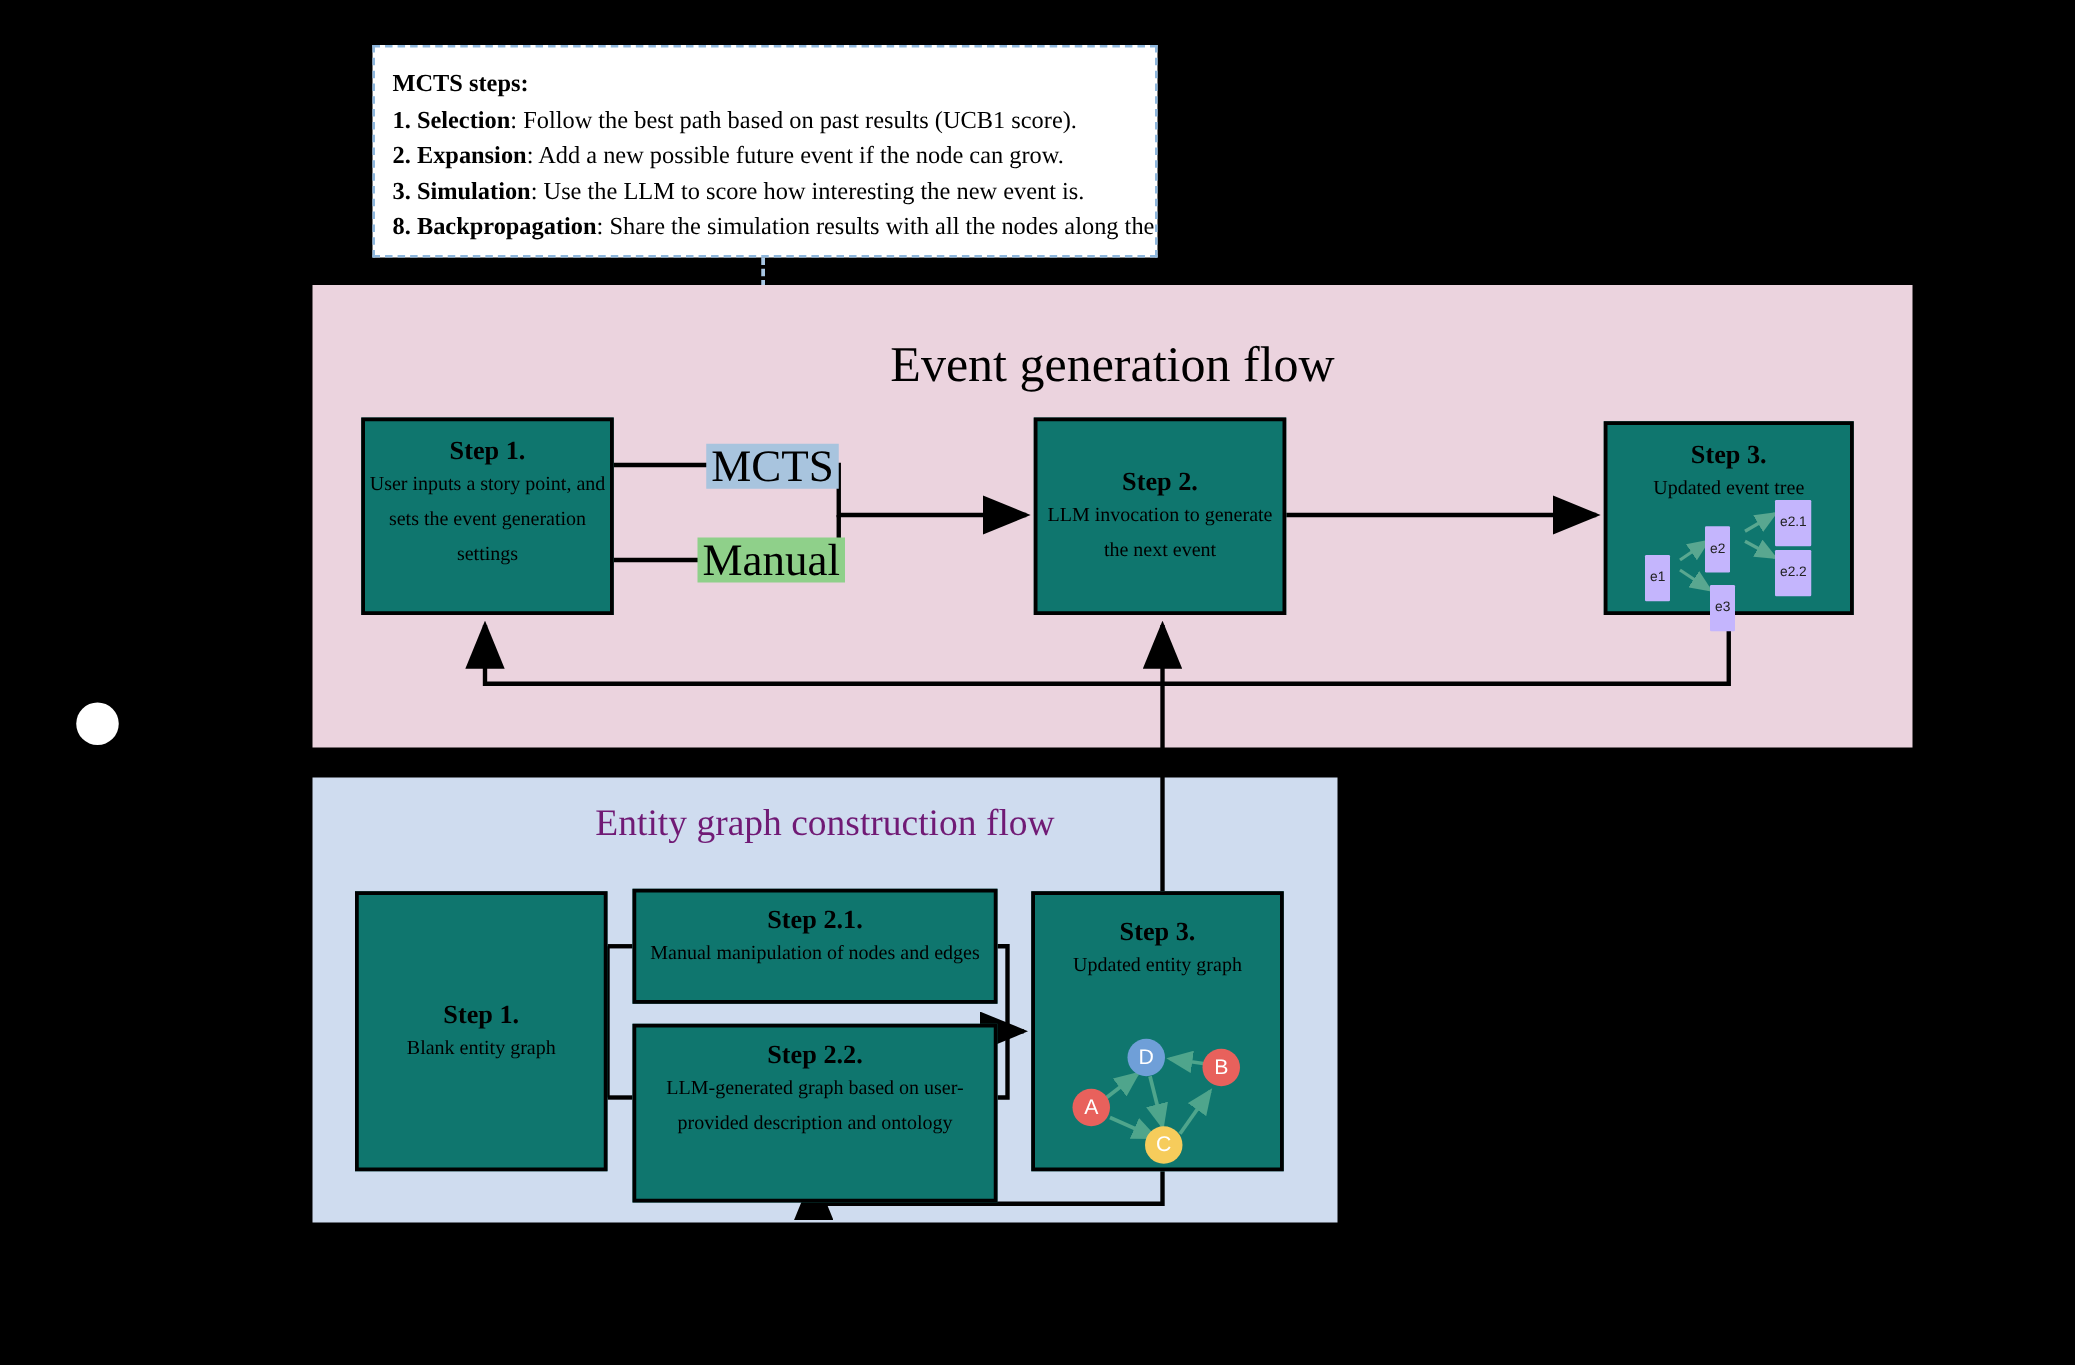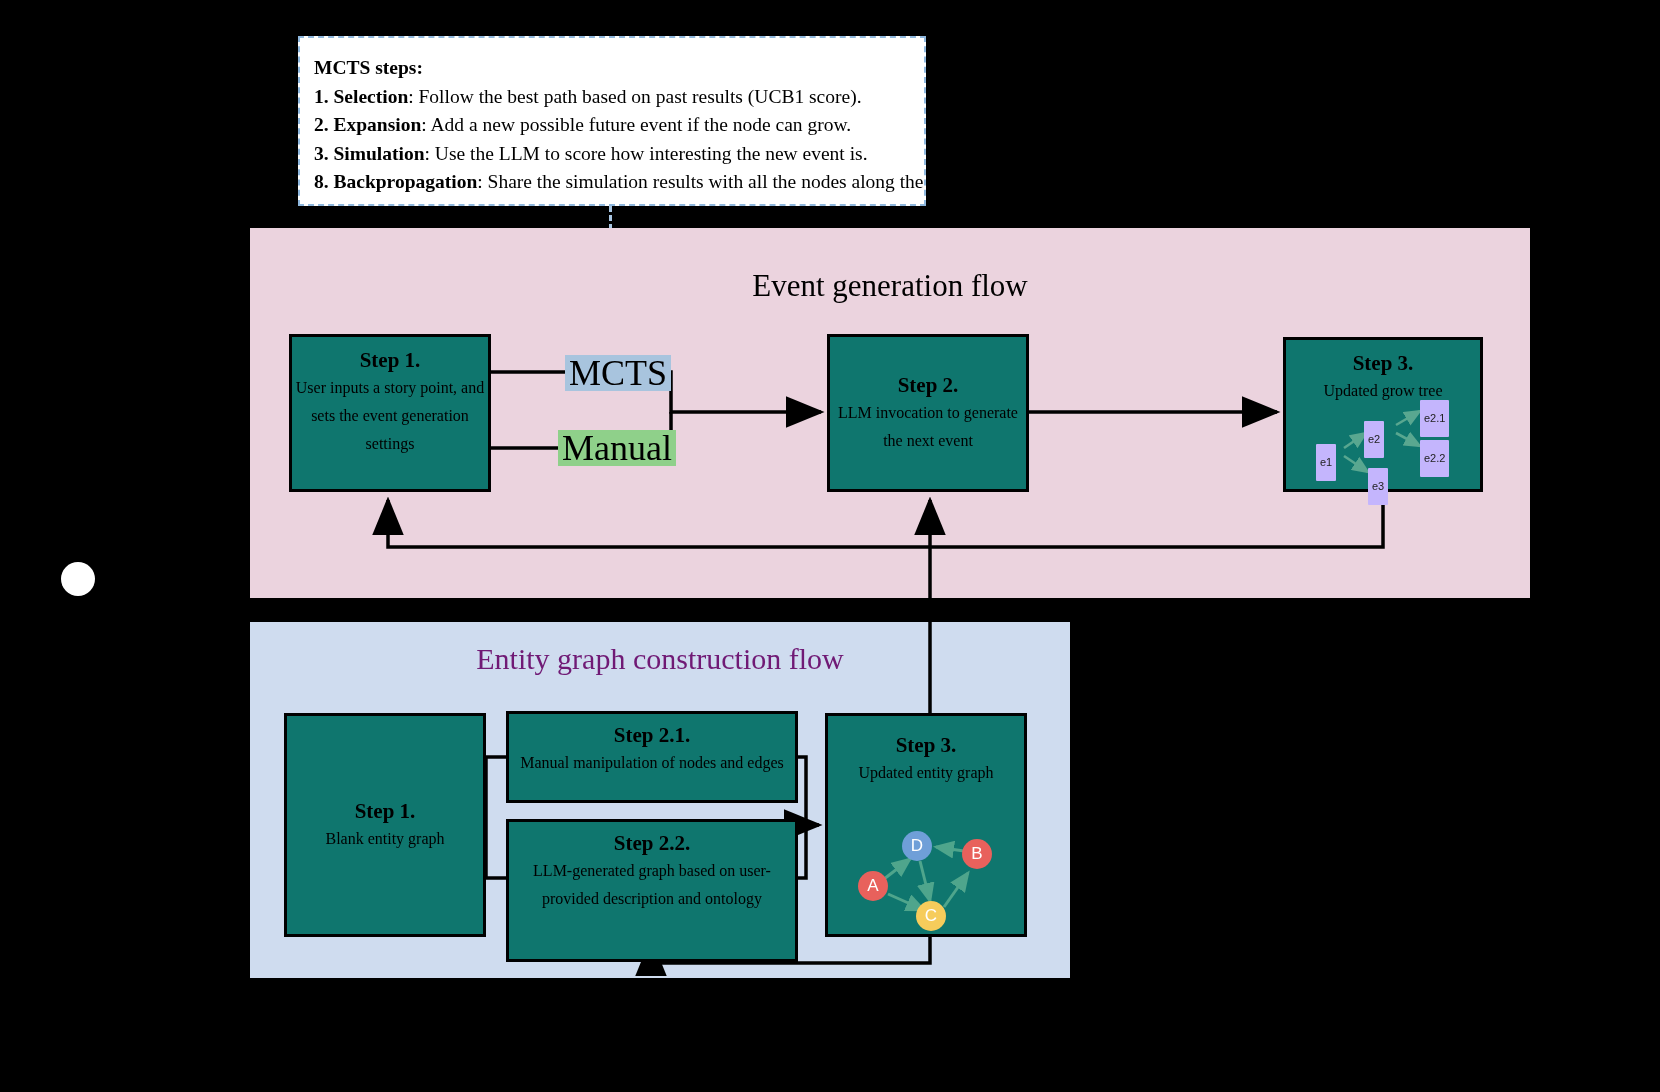--- a/index.html
+++ b/index.html
@@ -47,21 +47,21 @@
   
   #event-panel {
     left: 250px; top: 228px;
     width: 1280px; height: 370px;
     background: #ebd3de;
   }
   #event-panel-title {
     left: 0; top: 40px;
     width: 1280px;
     text-align: center;
-    font-size: 31px;
+    font-size: 40px;
     color: #000;
   }
 
   
   #entity-panel {
     left: 250px; top: 622px;
     width: 820px; height: 356px;
     background: #cfdcef;
   }
   #entity-panel-title {
@@ -221,21 +221,21 @@
     <div class="bs">User inputs a story point, and sets the event generation settings</div>
   </div>
 
   <div class="abs box" id="step2-box">
     <div class="bt">Step 2.</div>
     <div class="bs">LLM invocation to generate the next event</div>
   </div>
 
   <div class="abs box" id="step3-box">
     <div class="bt">Step 3.</div>
-    <div class="bs">Updated grow tree</div>
+    <div class="bs">Updated event tree</div>
   </div>
 
   <div class="abs chip" id="mcts-chip">MCTS</div>
   <div class="abs chip" id="manual-chip">Manual</div>
 
   <div class="abs" id="event-tree">
     <svg width="160" height="86" style="position:absolute;left:0;top:0;">
       <defs>
         <marker id="tarrow" markerWidth="7" markerHeight="6" refX="6" refY="3" orient="auto">
           <path d="M0,0 L7,3 L0,6 z" fill="#59a790"></path>

